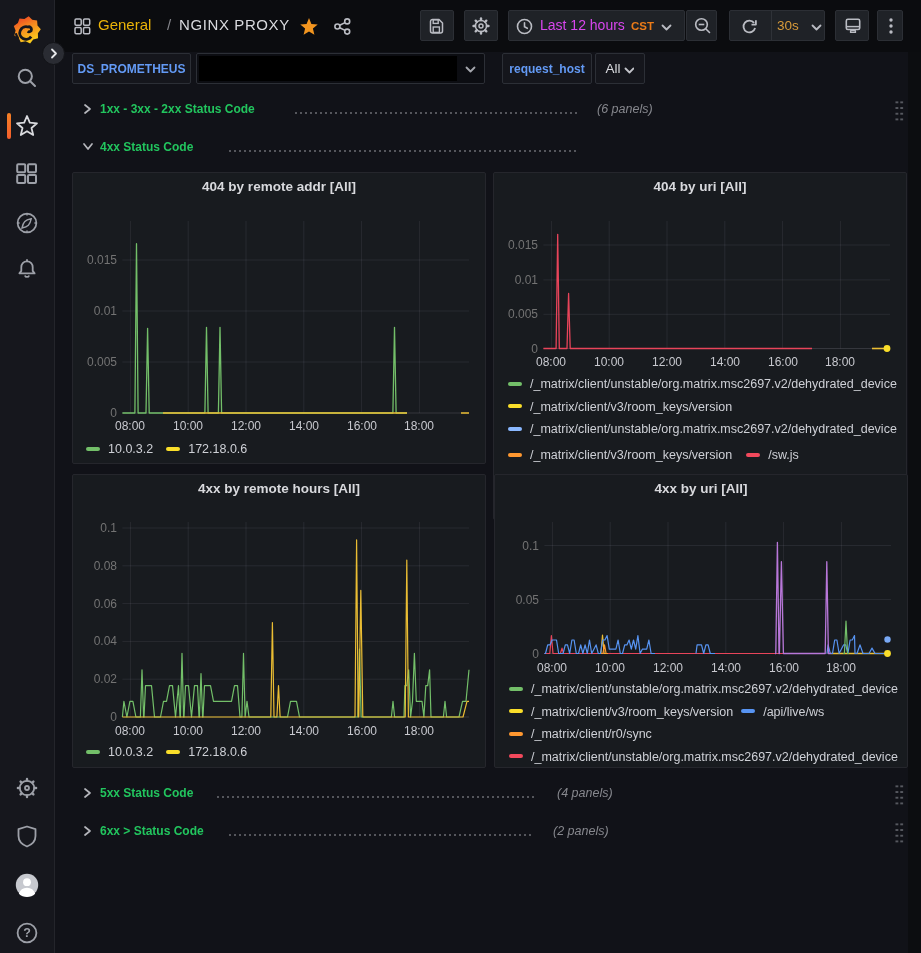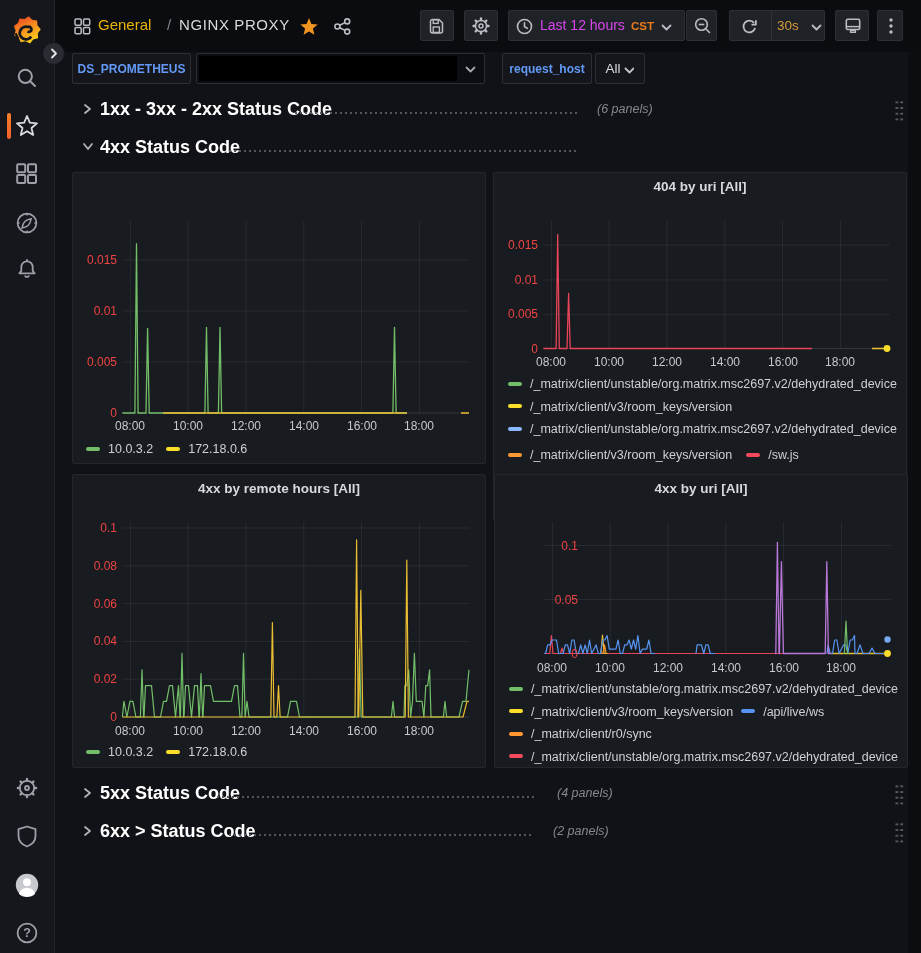--- a/index.html
+++ b/index.html
@@ -20,33 +20,33 @@
   border:1px solid #2c2f35; border-radius:2px; }
 .tbtxt { color:#d946ef; font-size:14px; position:absolute; top:6px; }
 
 .vlabel { position:absolute; height:31px; background:#15161c; border:1px solid #2c2f36;
   border-radius:2px; color:#639af5; font-size:12px; font-weight:bold;
   display:flex; align-items:center; justify-content:center; }
 .vinput { position:absolute; left:196px; top:53px; width:289px; height:31px;
   background:#0c0d12; border:1px solid #2c2f36; border-radius:2px; }
 .vblack { position:absolute; left:2px; top:2px; width:258px; height:25px; background:#000; }
 
-.rowhdr { position:absolute; left:72px; height:26px; color:#ffffff; font-size:18px;
+.rowhdr { position:absolute; left:72px; height:26px; color:#22c55e; font-size:12px;
   font-weight:bold; white-space:nowrap; }
 .pcount { color:#86878d; font-style:italic; font-weight:normal; font-size:12.5px; }
 .grip { position:absolute; left:893.5px; width:10px; height:23px;
   background-image:radial-gradient(circle, #585a61 1.05px, transparent 1.35px);
   background-size:4.8px 5.7px; background-position:0.5px 0.5px; }
 
 .panel { position:absolute; width:414px; background:#181b1f;
   border:1px solid #25262c; border-radius:2px; overflow:hidden; }
 .ptitle { position:absolute; top:6px; left:0; right:0; text-align:center;
   color:#d8d9dd; font-size:13.5px; font-weight:bold; }
 .csvg { position:absolute; left:0; top:0; }
-.ylab { position:absolute; text-align:right; width:44px; color:#ef4444; font-size:12px; }
+.ylab { position:absolute; text-align:right; width:44px; color:#737373; font-size:12px; }
 .xlab { position:absolute; color:#c8c9cf; font-size:12px; width:44px; text-align:center; }
 .leg { position:absolute; color:#ced0d6; font-size:12.5px; white-space:nowrap; }
 .sw { display:inline-block; width:14px; height:4px; border-radius:2px;
   vertical-align:middle; margin-right:8px; position:relative; top:-1px; }
 </style>
 </head>
 <body>
 <div class="topbar">
   <svg width="17" height="17" viewBox="0 0 17 17" style="position:absolute;left:19px;top:18px" fill="none">
       <rect x="1" y="1" width="6.2" height="6.2" rx="1.2" stroke="#babcc3" stroke-width="1.5"></rect>
@@ -230,20 +230,21 @@
 <div style="position:absolute;top:825px;left:82px;">
     <svg width="10" height="12" viewBox="0 0 10 12" fill="none" style="position:absolute;">
       <polyline points="3,2 8,6 3,10" stroke="#b5b6bc" stroke-width="1.7" stroke-linecap="round" stroke-linejoin="round"></polyline>
     </svg>
   </div>
 <div class="rowhdr" style="top:818px;left:100px;line-height:26px;">6xx &gt; Status Code</div>
 <div style="position:absolute;top:834px;left:229px;width:304px;height:2px;background-image:repeating-linear-gradient(90deg,#55565c 0 2px,transparent 2px 5px);"></div>
 <div class="rowhdr pcount" style="top:818px;left:553px;line-height:26px;">(2 panels)</div>
 <div class="grip" style="top:820.5px;"></div>
 <div class="panel" style="left:72px;top:172px;height:292px;">
+    <div class="ptitle">404 by remote addr [All]</div>
     <div class="csvg" id="c1"><svg width="414" height="292" viewBox="0 0 414 292">
         <line x1="57.4" y1="48" x2="57.4" y2="240.0" stroke="rgba(204,204,220,0.09)" stroke-width="1"></line>
         <line x1="115.19999999999999" y1="48" x2="115.19999999999999" y2="240.0" stroke="rgba(204,204,220,0.09)" stroke-width="1"></line>
         <line x1="173.0" y1="48" x2="173.0" y2="240.0" stroke="rgba(204,204,220,0.09)" stroke-width="1"></line>
         <line x1="230.79999999999998" y1="48" x2="230.79999999999998" y2="240.0" stroke="rgba(204,204,220,0.09)" stroke-width="1"></line>
         <line x1="288.59999999999997" y1="48" x2="288.59999999999997" y2="240.0" stroke="rgba(204,204,220,0.09)" stroke-width="1"></line>
         <line x1="346.4" y1="48" x2="346.4" y2="240.0" stroke="rgba(204,204,220,0.09)" stroke-width="1"></line>
         <line x1="49.4" y1="87" x2="396" y2="87" stroke="rgba(204,204,220,0.09)" stroke-width="1"></line>
         <line x1="49.4" y1="138" x2="396" y2="138" stroke="rgba(204,204,220,0.09)" stroke-width="1"></line>
         <line x1="49.4" y1="189" x2="396" y2="189" stroke="rgba(204,204,220,0.09)" stroke-width="1"></line>
@@ -321,21 +322,21 @@
     <div class="ylab" style="top:197.2px;">0.02</div>
     <div class="ylab" style="top:235px;">0</div>
     <div class="xlab" style="left:35px;top:249px;">08:00</div>
     <div class="xlab" style="left:93px;top:249px;">10:00</div>
     <div class="xlab" style="left:151px;top:249px;">12:00</div>
     <div class="xlab" style="left:209px;top:249px;">14:00</div>
     <div class="xlab" style="left:267px;top:249px;">16:00</div>
     <div class="xlab" style="left:324px;top:249px;">18:00</div>
     <div class="leg" style="left:13px;top:270px;"><span class="sw" style="background:#73bf69;"></span>10.0.3.2<span class="sw" style="background:#fade2a;margin-left:13px"></span>172.18.0.6</div>
   </div>
-<div class="panel" style="left:494px;top:474px;height:294px;padding-left:39px;">
+<div class="panel" style="left:494px;top:474px;height:294px;">
     <div class="ptitle">4xx by uri [All]</div>
     <div class="csvg" id="c4"><svg width="414" height="294" viewBox="0 0 414 294">
         <line x1="57.4" y1="47" x2="57.4" y2="178.5" stroke="rgba(204,204,220,0.09)" stroke-width="1"></line>
         <line x1="115.19999999999999" y1="47" x2="115.19999999999999" y2="178.5" stroke="rgba(204,204,220,0.09)" stroke-width="1"></line>
         <line x1="173.0" y1="47" x2="173.0" y2="178.5" stroke="rgba(204,204,220,0.09)" stroke-width="1"></line>
         <line x1="230.79999999999998" y1="47" x2="230.79999999999998" y2="178.5" stroke="rgba(204,204,220,0.09)" stroke-width="1"></line>
         <line x1="288.59999999999997" y1="47" x2="288.59999999999997" y2="178.5" stroke="rgba(204,204,220,0.09)" stroke-width="1"></line>
         <line x1="346.4" y1="47" x2="346.4" y2="178.5" stroke="rgba(204,204,220,0.09)" stroke-width="1"></line>
         <line x1="49.4" y1="70.5" x2="396" y2="70.5" stroke="rgba(204,204,220,0.09)" stroke-width="1"></line>
         <line x1="49.4" y1="124.5" x2="396" y2="124.5" stroke="rgba(204,204,220,0.09)" stroke-width="1"></line>

